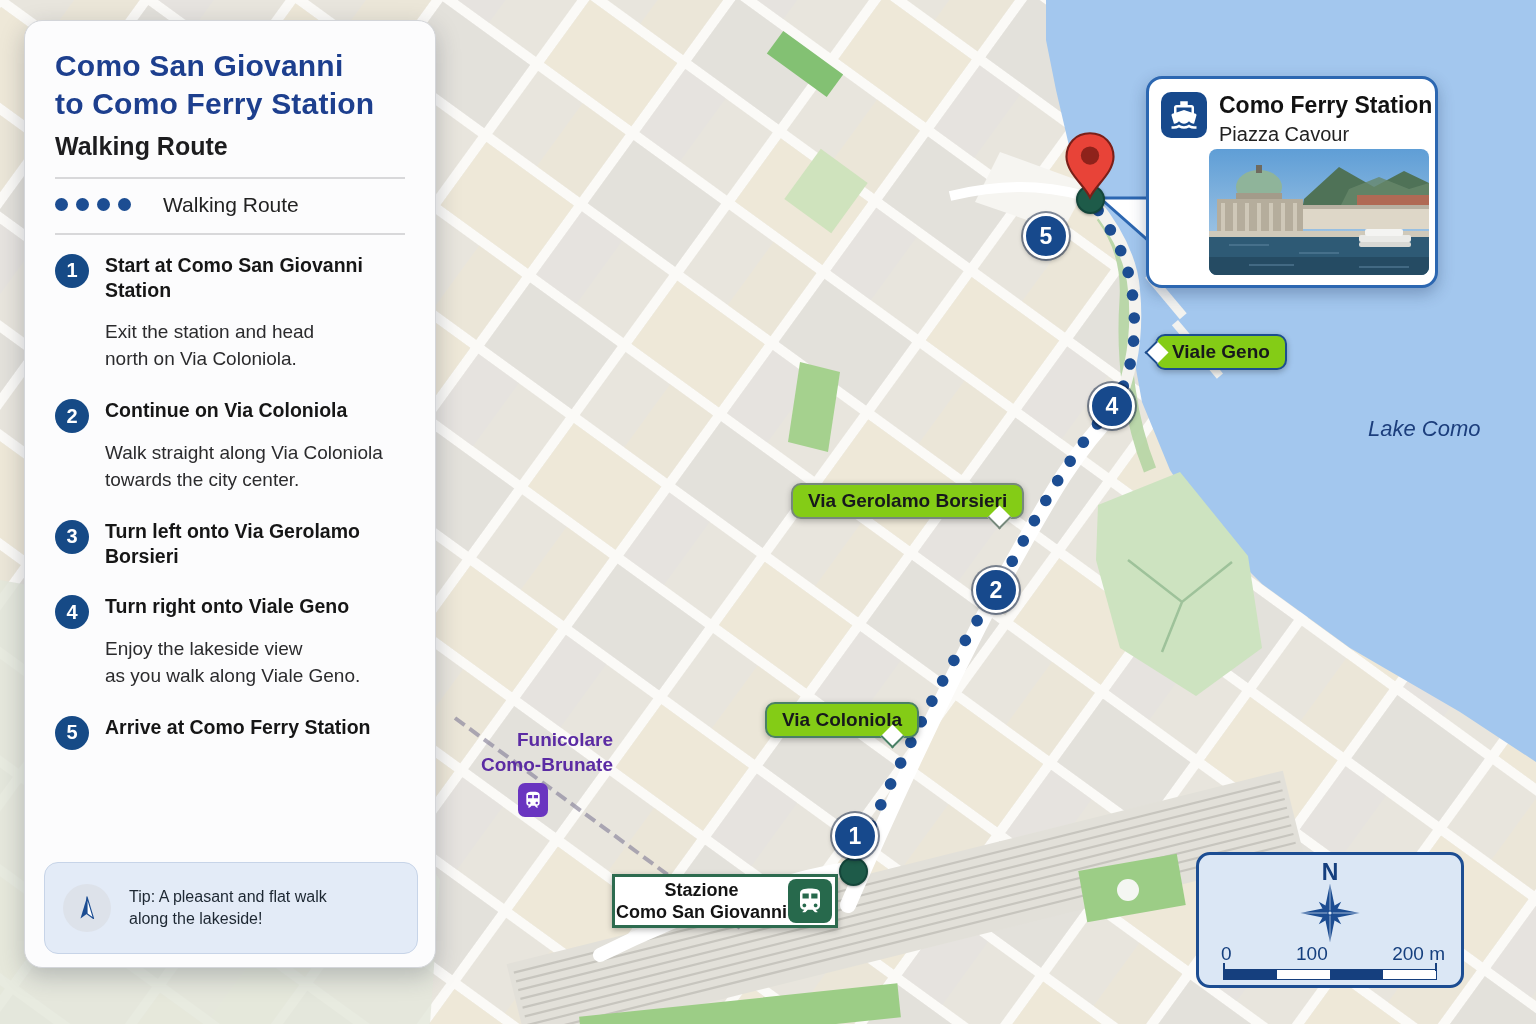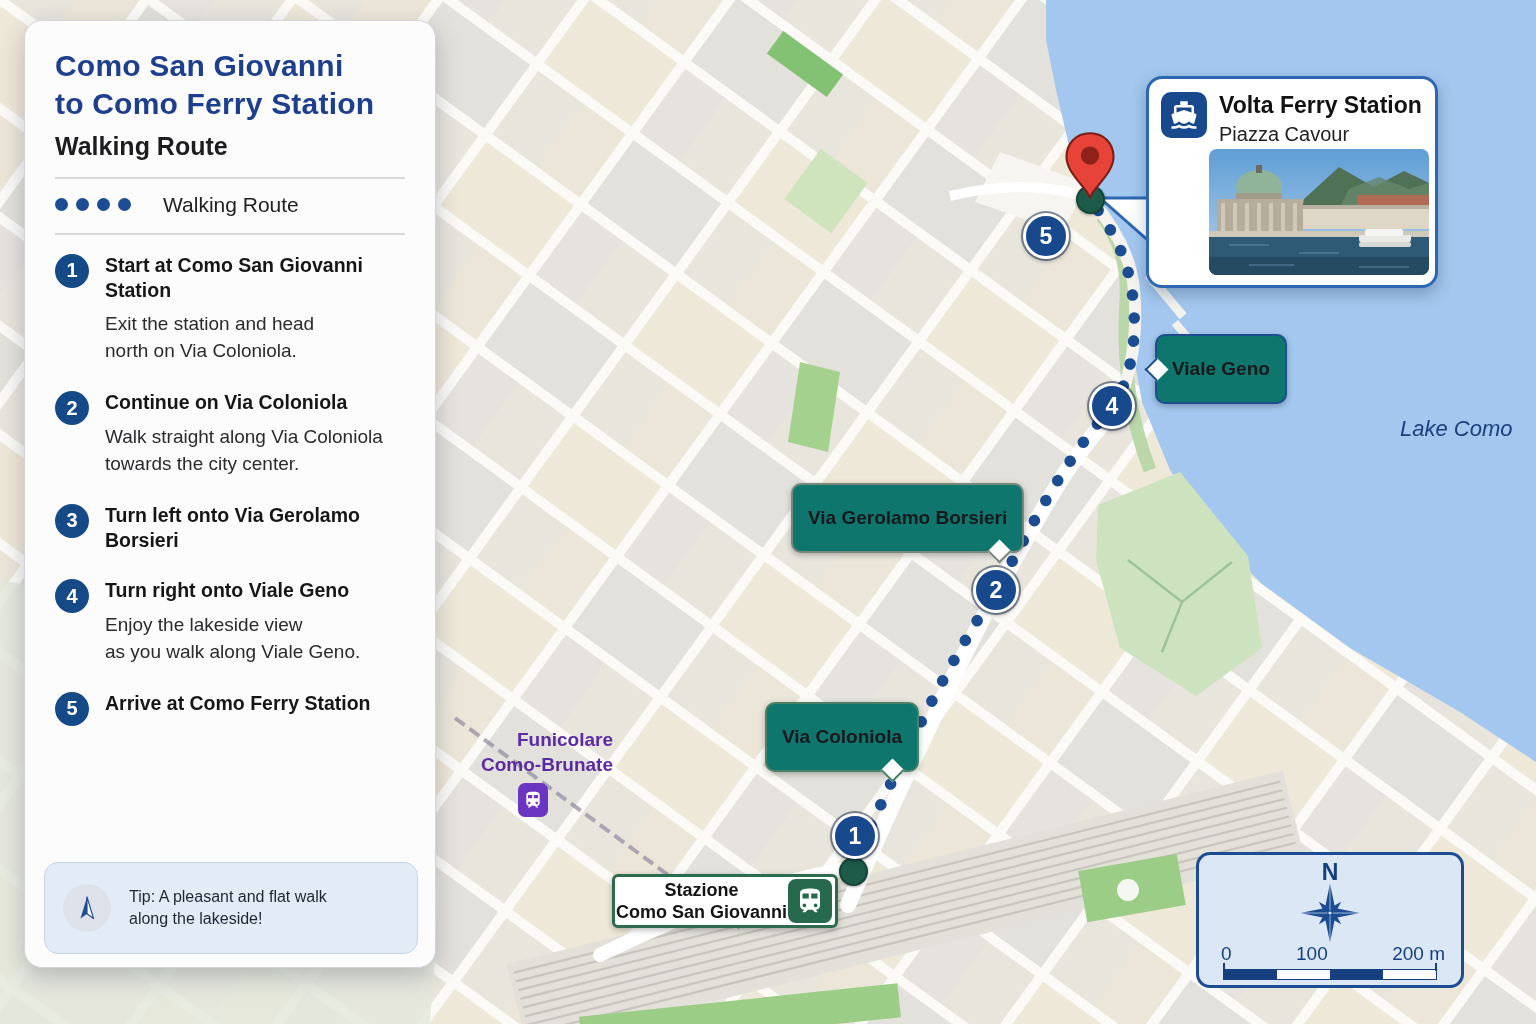--- a/index.html
+++ b/index.html
@@ -20,60 +20,60 @@
   .legend-dots{display:flex;gap:8px;width:92px;justify-content:flex-start;}
   .legend-dots i{width:13px;height:13px;border-radius:50%;background:#1c4d92;}
   .legend-label{font-size:21px;color:#222;}
   .walk-ic{width:92px;display:flex;justify-content:center;}
   .steps{margin-top:18px;}
   .step{display:flex;gap:16px;margin-bottom:25px;}
   .step-num{flex:0 0 34px;width:34px;height:34px;border-radius:50%;background:#164a86;
             color:#fff;font-size:20px;font-weight:800;display:flex;align-items:center;
             justify-content:center;margin-top:1px;}
   .step-title{font-size:19.5px;font-weight:800;color:#161616;line-height:1.3;}
-  .step-desc{font-size:19px;color:#2b2b2d;line-height:1.42;white-space:pre-line;margin-top:8px;}
+  .step-desc{font-size:19px;color:#2b2b2d;line-height:1.42;white-space:pre-line;margin-top:16px;}
   .tip{left:44px;top:862px;width:374px;height:92px;background:#e3ebf7;border:1px solid #c7d4e8;
        border-radius:14px;display:flex;align-items:center;gap:18px;padding:0 18px;
        box-sizing:border-box;z-index:41;}
   .tip-ic{flex:0 0 48px;width:48px;height:48px;border-radius:50%;background:#dde2ea;
           display:flex;align-items:center;justify-content:center;}
   .tip-text{font-size:16px;color:#1d2732;line-height:1.35;white-space:pre-line;}
   .duomo{left:496px;top:96px;display:flex;gap:10px;align-items:flex-start;}
   .duomo-text div:first-child{font-size:20px;font-weight:800;color:#3c3c3c;}
   .duomo-text div:last-child{font-size:20px;font-weight:500;color:#3c3c3c;}
   .pzduomo{left:594px;top:186px;font-size:19px;color:#6e6e6e;line-height:1.35;white-space:pre-line;}
   .teatro{left:806px;top:256px;display:flex;align-items:center;gap:9px;}
   .teatro span{font-size:20px;font-weight:600;color:#6d2bb5;}
   .teatro i{width:30px;height:30px;border-radius:50%;background:#8a3fd1;color:#fff;
             font-style:normal;font-size:17px;display:flex;align-items:center;justify-content:center;}
   .pzcavour{left:936px;top:184px;font-size:20px;font-weight:700;color:#141414;}
   .como{left:727px;top:383px;font-size:27px;font-weight:800;color:#262626;letter-spacing:7px;}
   .street{font-size:15px;color:#4f4f4f;white-space:nowrap;}
   .viamilano{left:477px;top:330px;transform:rotate(29deg);transform-origin:left top;}
   .volta{left:480px;top:512px;transform:rotate(-45deg);transform-origin:left center;}
   .vtibo{left:640px;top:332px;transform:rotate(38deg);transform-origin:left top;font-size:15px;}
-  .lake{left:1368px;top:416px;font-size:22px;font-style:italic;color:#1c3e7c;z-index:6;margin-left:32px;}
+  .lake{left:1368px;top:416px;font-size:22px;font-style:italic;color:#1c3e7c;z-index:6;}
   .funi{left:453px;top:728px;width:160px;text-align:right;z-index:12;}
   .funi div{font-size:19px;font-weight:600;color:#5b2ba3;line-height:1.3;}
   .funi-ic{width:30px;height:34px;border-radius:7px;background:#6a35c0;margin:6px auto 0 auto;
            display:flex;align-items:center;justify-content:center;}
 
   
-  .bubble{position:absolute;background:#0f766e;border-radius:10px;padding:22px 15px;font-size:19px;
+  .bubble{position:absolute;background:#84cc16;border-radius:10px;padding:5px 15px;font-size:19px;
           font-weight:700;color:#17181c;box-shadow:0 2px 6px rgba(0,0,0,.28);white-space:nowrap;z-index:15;}
   .bubble .tail{position:absolute;width:15px;height:15px;background:#fff;transform:rotate(45deg);}
   .b-coloniola{left:765px;top:702px;border:2.5px solid #4a8066;}
   .b-coloniola .tail{bottom:-9px;right:16px;border-right:2.5px solid #4a8066;border-bottom:2.5px solid #4a8066;}
   .b-gerolamo{left:791px;top:483px;border:2.5px solid #77897c;}
   .b-gerolamo .tail{bottom:-9px;right:14px;border-right:2.5px solid #77897c;border-bottom:2.5px solid #77897c;}
   .b-geno{left:1155px;top:334px;border:2.5px solid #1d4e8f;}
   .b-geno .tail{left:-9px;top:50%;margin-top:-8px;border-left:2.5px solid #1d4e8f;border-bottom:2.5px solid #1d4e8f;}
 
   .station-bubble{left:612px;top:874px;width:226px;height:54px;background:#fff;border:3px solid #2d6b4f;
-          border-radius:6px;display:flex;align-items:center;box-sizing:border-box;z-index:15;
+          border-radius:0;display:flex;align-items:center;box-sizing:border-box;z-index:15;
           box-shadow:0 2px 6px rgba(0,0,0,.28);}
   .station-text{flex:1;text-align:center;font-size:18px;font-weight:700;color:#141414;line-height:1.25;}
   .station-ic{flex:0 0 44px;width:44px;height:44px;margin-right:3px;border-radius:8px;background:#27694c;
           display:flex;align-items:center;justify-content:center;}
 
   
   .marker{position:absolute;width:40px;height:40px;border-radius:50%;background:#17498c;
           border:3px solid #fff;box-shadow:0 0 0 2px rgba(15,35,70,.5),0 2px 5px rgba(0,0,0,.35);
           color:#fff;font-weight:800;font-size:23px;display:flex;align-items:center;
           justify-content:center;z-index:20;}
@@ -268,21 +268,21 @@
   </div>
 
   <div class="abs callout">
     <div class="callout-head">
       <div class="callout-ic">
         <svg width="30" height="30" viewBox="0 0 24 24" fill="#ffffff">
             <path d="M20 21c-1.39 0-2.78-.47-4-1.32-2.44 1.71-5.56 1.71-8 0C6.78 20.53 5.39 21 4 21H2v2h2c1.38 0 2.74-.35 4-.99 2.52 1.29 5.48 1.29 8 0 1.26.65 2.62.99 4 .99h2v-2h-2zM3.95 19H4c1.6 0 3.02-.88 4-2 .98 1.12 2.4 2 4 2s3.02-.88 4-2c.98 1.12 2.4 2 4 2h.05l1.89-6.68c.08-.26.06-.54-.06-.78s-.34-.42-.6-.5L20 10.62V6c0-1.1-.9-2-2-2h-3V1H9v3H6c-1.1 0-2 .9-2 2v4.62l-1.29.42c-.26.08-.48.26-.6.5s-.15.52-.06.78L3.95 19zM6 6h12v3.97L12 8 6 9.97V6z"></path>
           </svg>
       </div>
       <div>
-        <div class="callout-title">Volta Ferry Station</div>
+        <div class="callout-title">Como Ferry Station</div>
         <div class="callout-sub">Piazza Cavour</div>
       </div>
     </div>
     <div class="callout-photo">
       <svg width="220" height="126" viewBox="0 0 220 126">
         <rect width="220" height="126" fill="url(#photoSky)"></rect>
         <polygon points="95,50 130,18 165,38 195,22 220,34 220,78 90,78" fill="#4f7257"></polygon>
         <polygon points="140,40 170,28 200,40 220,34 220,60 130,60" fill="#66876a" opacity="0.8"></polygon>
         <rect x="92" y="58" width="128" height="22" fill="#ded7c8"></rect>
         <rect x="148" y="46" width="72" height="13" fill="#b06a55"></rect>

